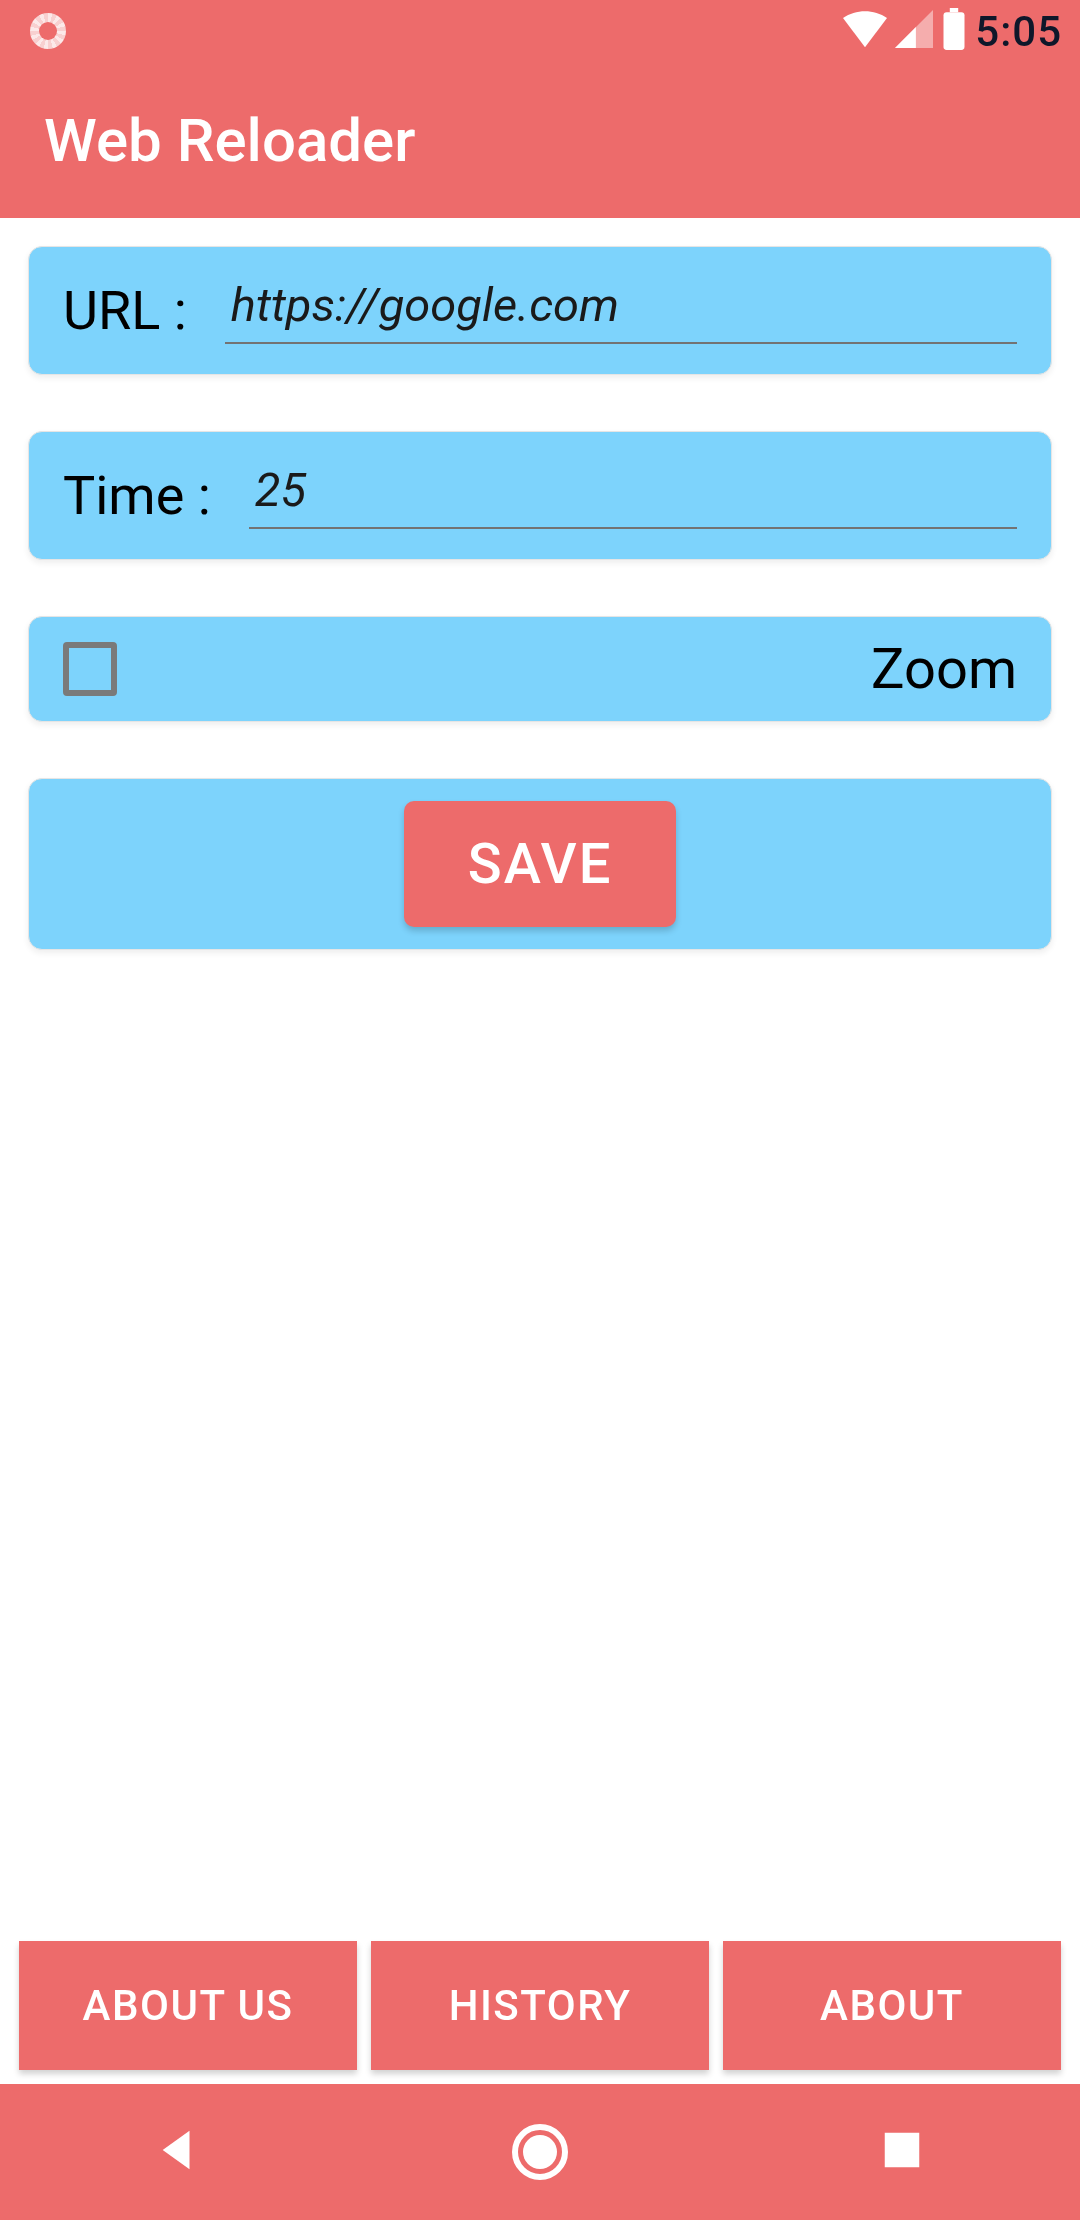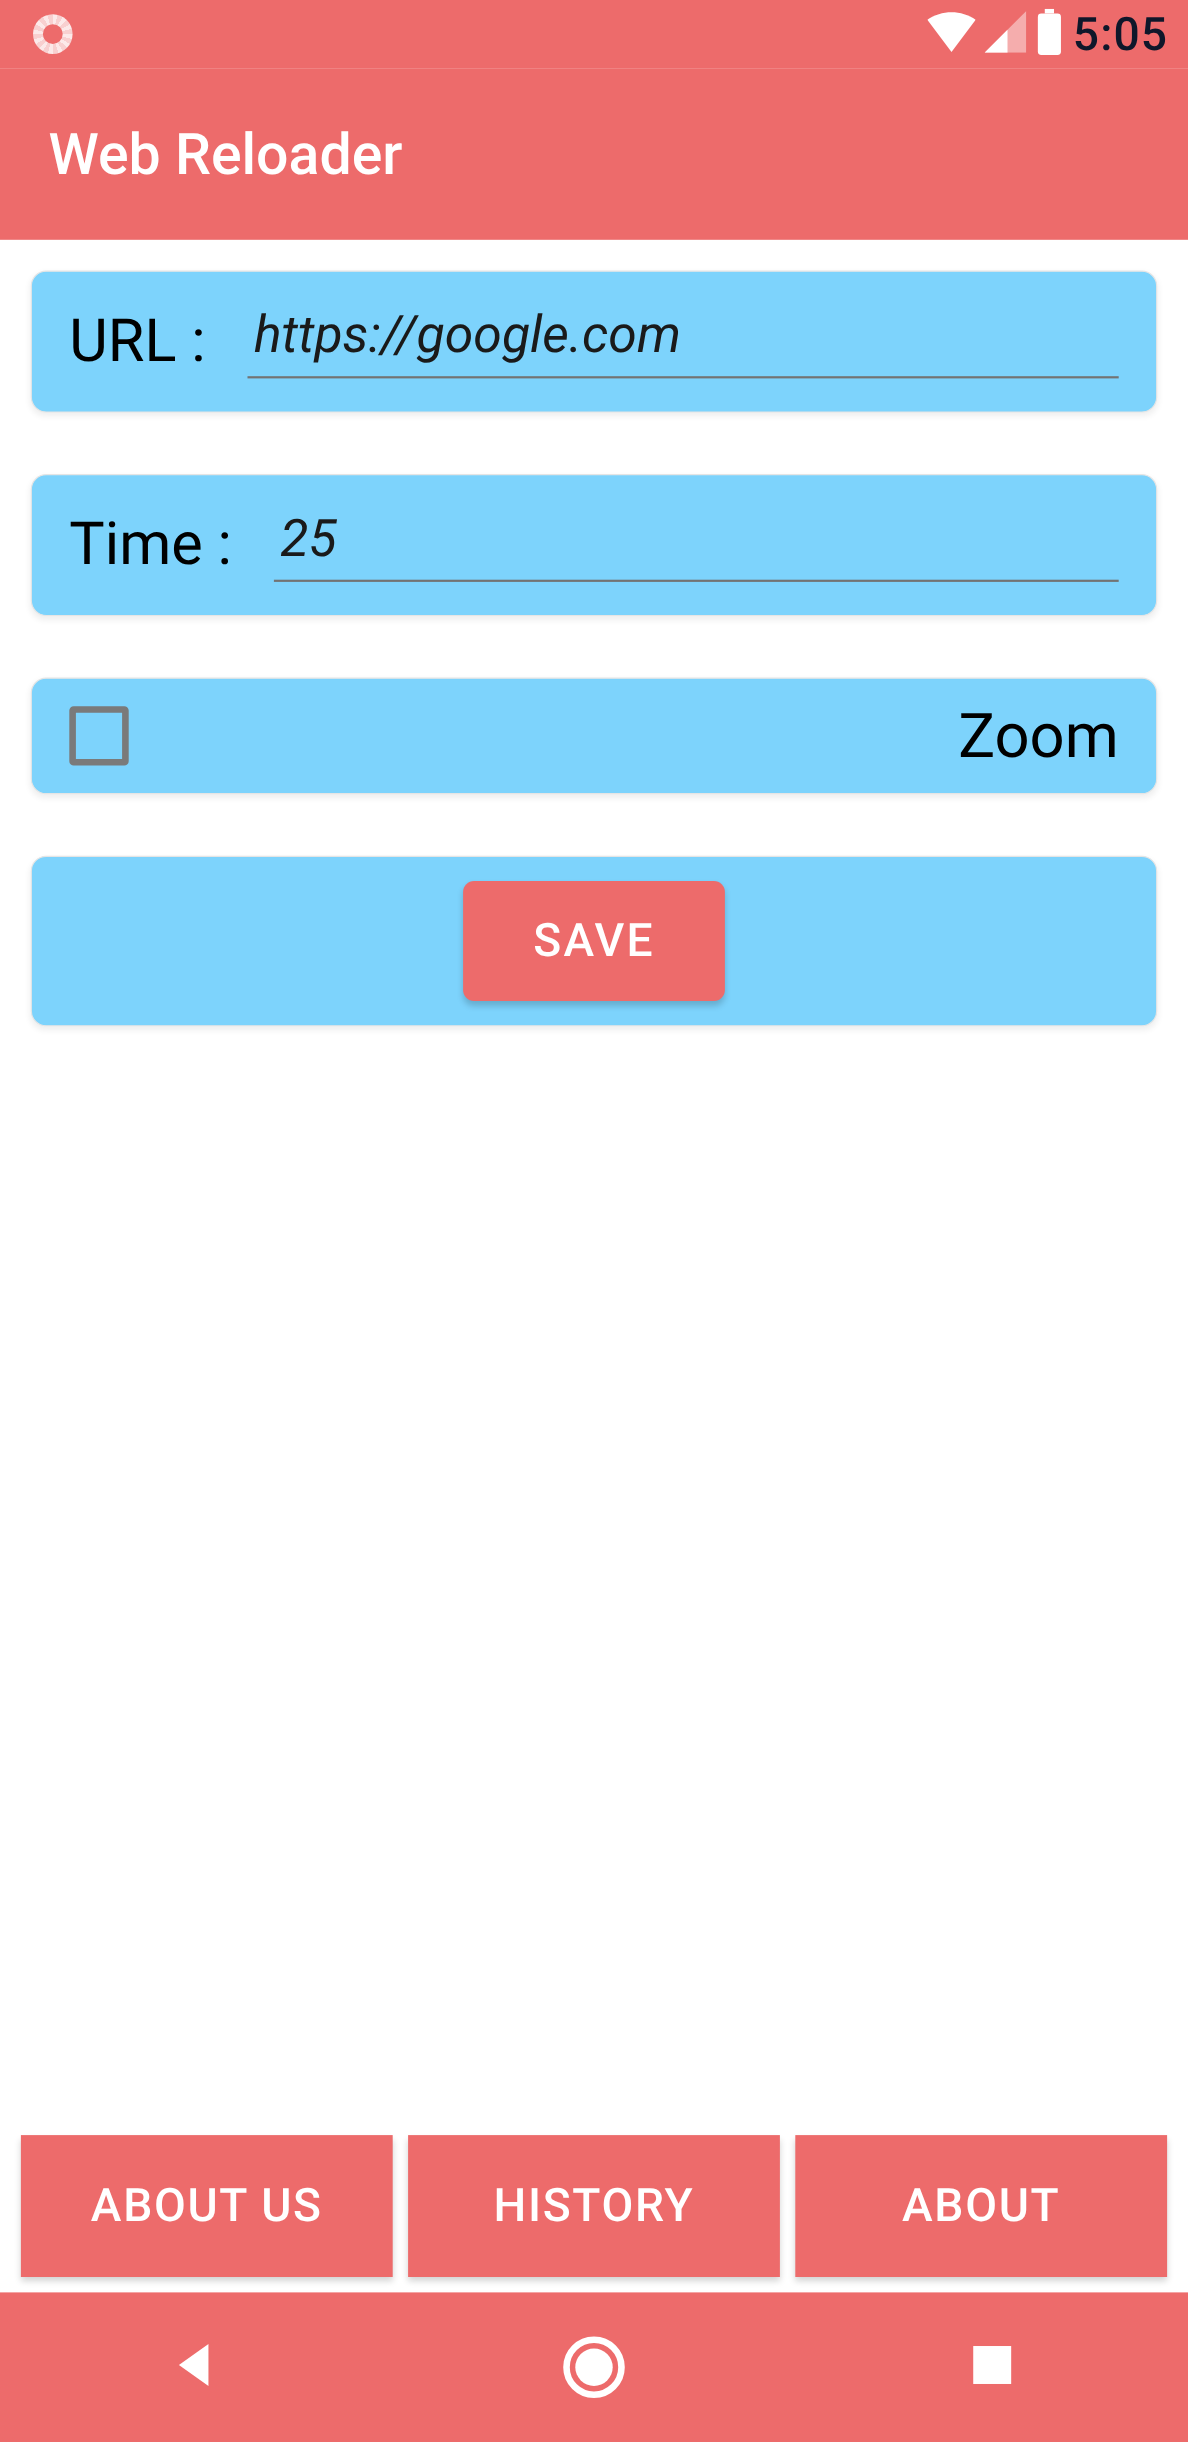--- a/index.html
+++ b/index.html
@@ -35,21 +35,21 @@
   .app-bar {
     width: 100%;
     height: 156px;
     background: #ED6B6B;
     display: flex;
     align-items: center;
     padding-left: 44px;
   }
   .app-title {
     color: #fff;
-    font-size: 52px;
+    font-size: 60px;
     font-weight: 500;
   }
 
   
   .content {
     padding: 28px 28px 0 28px;
     display: flex;
     flex-direction: column;
     gap: 56px;
   }
@@ -97,21 +97,21 @@
   }
   .checkmark { display: none; }
   .checkbox.checked .checkmark { display: block; }
 
   .check-label { font-size: 56px; color:#000; }
 
   .save-card { justify-content: center; padding: 22px 34px; }
   .save-btn {
     background: #ED6B6B;
     color: #fff;
-    font-size: 42px;
+    font-size: 56px;
     font-weight: 500;
     border: none;
     border-radius: 10px;
     padding: 30px 64px;
     letter-spacing: 2px;
     box-shadow: 0 4px 6px rgba(0,0,0,.18);
   }
 
   
   .bottom-buttons {

